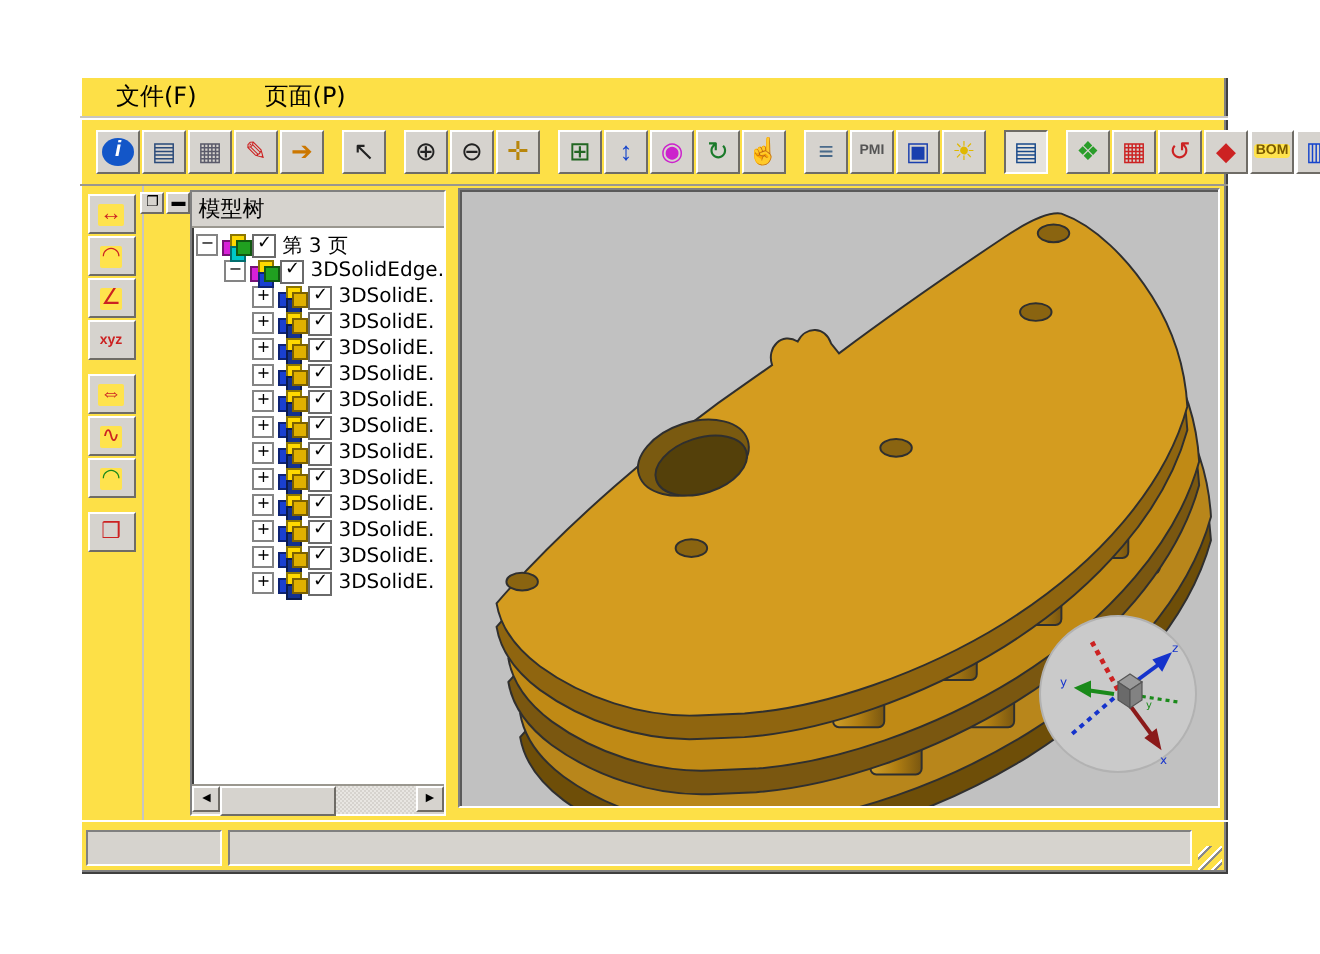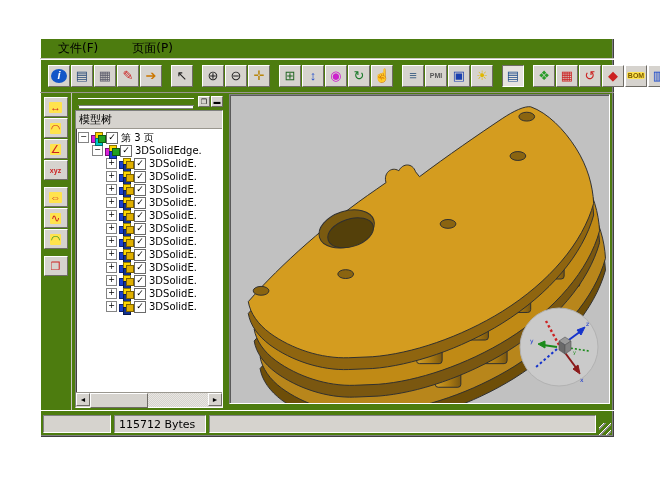--- a/index.html
+++ b/index.html
@@ -1,17 +1,17 @@
 <!DOCTYPE html>
 <html><head>
 <meta charset="utf-8">
 <style>
   html,body{margin:0;padding:0;}
   body{width:660px;height:477px;background:#ffffff;font-family:"DejaVu Sans","Liberation Sans",sans-serif;overflow:hidden;position:relative;}
-  #app{position:absolute;left:40px;top:38px;width:574px;height:399px;background:#4d7c0f;
+  #app{position:absolute;left:40px;top:38px;width:574px;height:399px;background:#fde047;
        box-shadow:inset 1px 1px 0 #ffffff,inset -1px -1px 0 #404040,inset -2px -2px 0 #808080;
        display:flex;flex-direction:column;font-size:12px;color:#000;}
   
   #menubar{height:20px;display:flex;align-items:center;padding-left:14px;gap:26px;border-bottom:1px solid #c8c5c0;}
   .menu-item{padding:1px 4px;cursor:default;}
   
   #toolbar{height:29px;display:flex;align-items:center;padding:2px 4px 2px 8px;border-bottom:1px solid #9a978f;box-shadow:inset 0 1px 0 #fff;}
   .tb-group{display:flex;align-items:center;margin-right:8px;}
   .tb-btn{width:22px;height:22px;display:flex;align-items:center;justify-content:center;background:#d6d3ce;
           border:1px solid;border-color:#ffffff #6f6c66 #6f6c66 #ffffff;margin-right:1px;padding:0;cursor:default;}
@@ -22,21 +22,21 @@
   .chip.circle{border-radius:50%;width:14px;height:14px;display:flex;align-items:center;justify-content:center;font-style:italic;font-weight:bold;font-size:11px;}
   
   #main{flex:1;display:flex;min-height:0;}
   #dockstrip{width:31px;display:flex;flex-direction:column;align-items:center;padding-top:4px;border-right:1px solid #c8c5c0;}
   .dock-group{display:flex;flex-direction:column;margin-bottom:6px;}
   .dock-btn{width:24px;height:20px;margin-bottom:1px;display:flex;align-items:center;justify-content:center;background:#d6d3ce;border:1px solid;border-color:#ffffff #6f6c66 #6f6c66 #ffffff;padding:0;cursor:default;}
   .dock-glyph{font-size:11px;line-height:1;}
   .dock-glyph.small{font-size:7px;font-weight:bold;}
   .dock-chip{background:#ffe34d;border-radius:1px;padding:0 1px;}
   
-  #leftpanel{width:148px;display:flex;flex-direction:column;padding:2px 2px 2px 3px;justify-content:flex-end;}
+  #leftpanel{width:148px;display:flex;flex-direction:row;padding:2px 2px 2px 3px;justify-content:flex-end;}
   #panel-header{height:13px;display:flex;align-items:center;margin-bottom:2px;}
   .gripper{flex:1;height:6px;border-top:1px solid #fff;border-bottom:1px solid #808080;margin:0 3px;
            box-shadow:0 3px 0 -1px #fff,0 4px 0 -1px #808080;}
   .hdr-btn{width:12px;height:11px;font-size:7px;line-height:1;display:flex;align-items:center;justify-content:center;background:#d6d3ce;border:1px solid;border-color:#ffffff #6f6c66 #6f6c66 #ffffff;margin-left:1px;padding:0;}
   #tree-box{flex:1;background:#ffffff;border:1px solid;border-color:#808080 #ffffff #ffffff #808080;box-shadow:inset 1px 1px 0 #404040;display:flex;flex-direction:column;min-height:0;}
   #tree-caption{background:#d6d3ce;border-bottom:1px solid #9a978f;font-size:11px;padding:1px 3px;}
   #tree-scroll{flex:1;overflow:hidden;padding:2px 0 0 2px;}
   .tree-row{display:flex;align-items:center;height:13px;white-space:nowrap;}
   .expander{width:9px;height:9px;border:1px solid #848484;background:#fff;font-size:8px;line-height:7px;text-align:center;margin-right:2px;flex:none;color:#000;}
   .cubes{position:relative;width:13px;height:12px;margin-right:2px;flex:none;}
@@ -485,17 +485,16 @@
           <text id="lbl-x" x="63" y="77" font-size="6" fill="#1533cc">x</text>
           <text id="lbl-y" x="13" y="38" font-size="6" fill="#1533cc">y</text>
           <text id="lbl-yg" x="56" y="49" font-size="5" fill="#1a8a1a">y</text>
         </svg>
       </div>
     </div>
   </div>
 
   <div id="statusbar">
       <div class="status-field" style="width: 58px;"></div>
-      <div class="status-field" style="width: 82px;">115712 Bytes</div>
       <div class="status-field" style="flex: 1 1 0%;"></div>
       <div id="grip"></div>
     </div>
 </div>
 
 </body></html>

